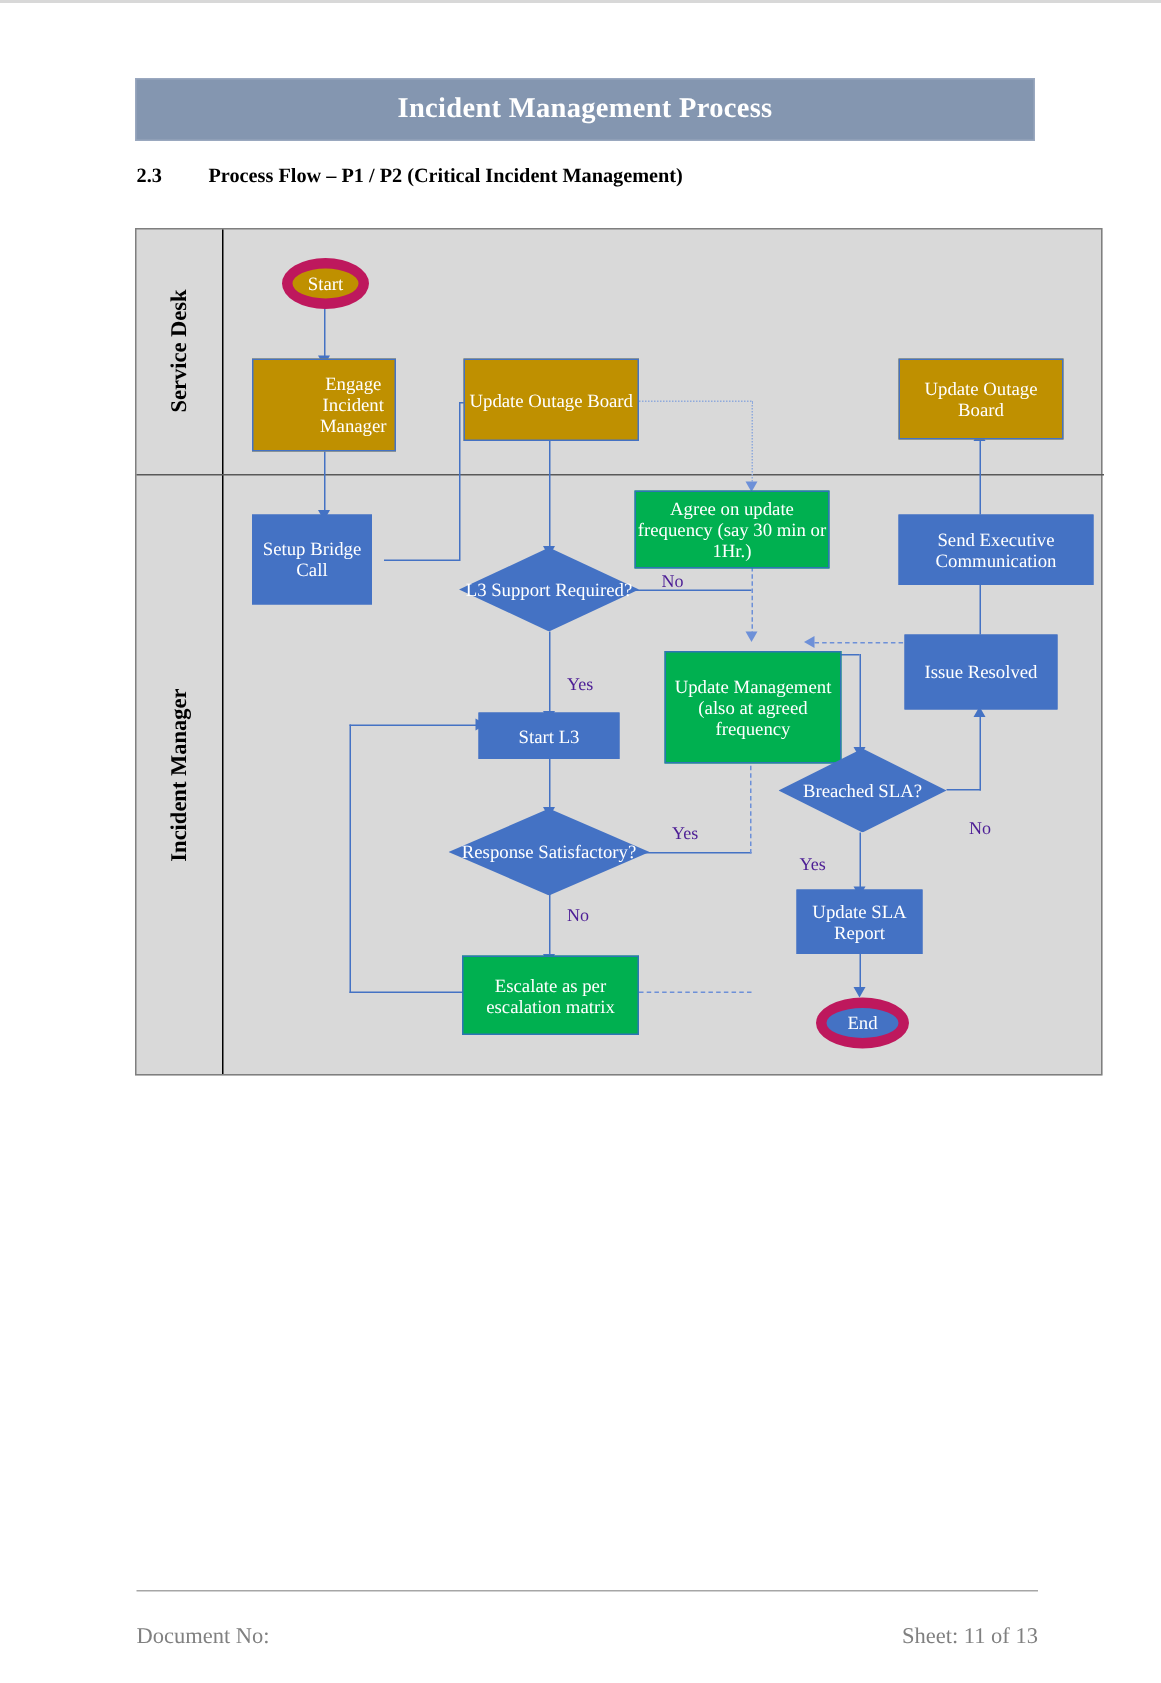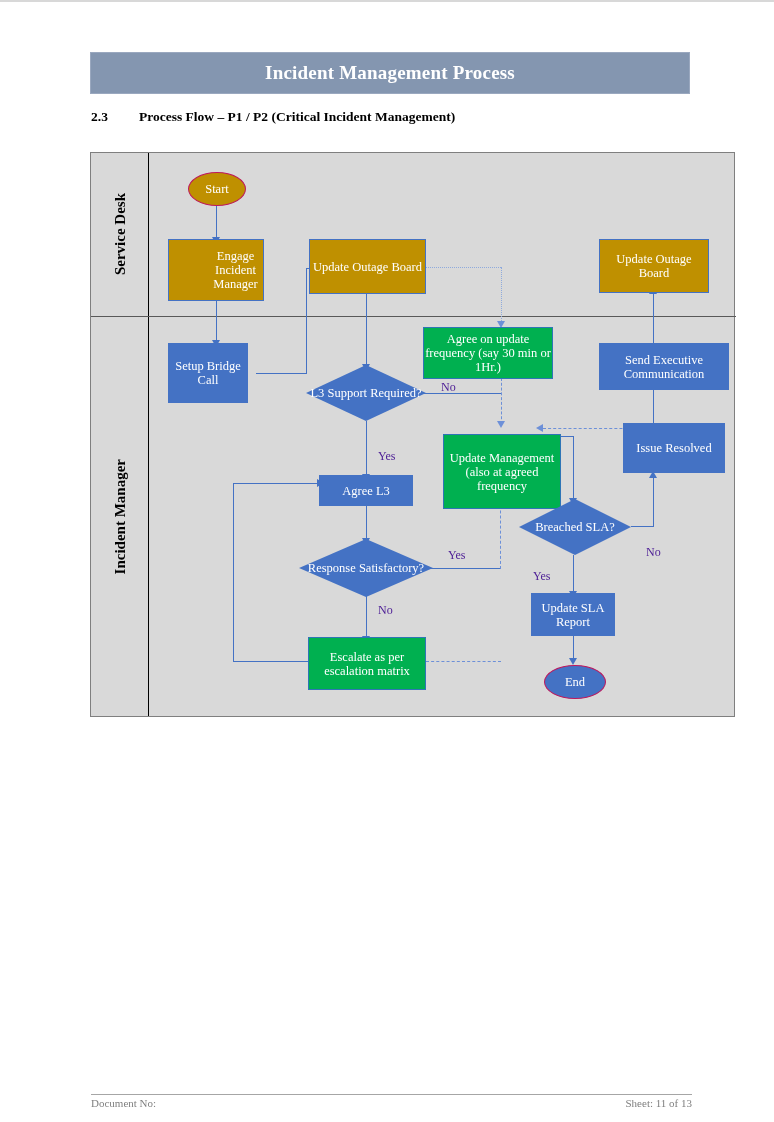--- a/index.html
+++ b/index.html
@@ -63,21 +63,21 @@
 
   
   .node{position:absolute;box-sizing:border-box;
         display:flex;align-items:center;justify-content:center;
         text-align:center;color:#fff;line-height:1.12;
         font-size:12.5px;}
   .box{border:1px solid #4472C4;}
   .gold{background:#BF9000;}
   .blue{background:#4472C4;}
   .green{background:#00B050;border-color:#2e75b6;}
-  .ellipse{border-radius:50%;border:1px solid #be185d;font-family:Liberation Serif, serif;}
+  .ellipse{border-radius:50%;border:7px solid #be185d;font-family:Liberation Serif, serif;}
 
   
   .diamond{position:absolute;}
   .diamond .dshape{
     position:absolute;left:0;top:0;width:100%;height:100%;
     background:#4472C4;
     clip-path:polygon(50% 0%,100% 50%,50% 100%,0% 50%);
   }
   .diamond .dtext{
     position:absolute;left:0;top:0;width:100%;height:100%;
@@ -101,24 +101,24 @@
   .arw-r{border-top:4.5px solid transparent;border-bottom:4.5px solid transparent;border-left:7px solid #4472C4;}
   .arw-l{border-top:4.5px solid transparent;border-bottom:4.5px solid transparent;border-right:7px solid #4472C4;}
   .arw-d.lt{border-top-color:#6d90d8;}
   .arw-l.lt{border-right-color:#6d90d8;}
 
   .edge-label{position:absolute;font-size:12px;color:#4c1d95;
               font-family:"Liberation Serif",serif;white-space:nowrap;}
 
   
   #footer{
-    position:absolute;left:91px;top:1092px;width:601px;
+    position:absolute;left:91px;top:1058px;width:601px;
     border-top:1.5px solid #a6a6a6;
-    padding-top:1px;
-    font-size:11px;color:#808080;
+    padding-top:20px;
+    font-size:15px;color:#808080;
   }
   #footer .row{display:flex;justify-content:space-between;line-height:1.35;}
   #footer .right{text-align:right;}
 </style>
 </head>
 <body>
 
 <div class="page">
 
   <div id="title-banner">
@@ -245,26 +245,26 @@
       <div class="dshape"></div>
       <div class="dtext">
           <span>L3 Support Required?</span>
         </div>
     </div>
 
     <div class="node box green" style="left:352px;top:281px;width:118px;height:75px;">
       <span>Update Management (also at agreed frequency</span>
     </div>
 
-    <div class="node box blue" style="left:532px;top:270px;width:102px;height:50px;">
+    <div class="node box blue" style="left:512px;top:270px;width:102px;height:50px;">
       <span>Issue Resolved</span>
     </div>
 
     <div class="node box blue" style="left:228px;top:322px;width:94px;height:31px;">
-      <span>Agree L3</span>
+      <span>Start L3</span>
     </div>
 
     <div class="diamond" style="left:208px;top:386px;width:134px;height:58px;">
       <div class="dshape"></div>
       <div class="dtext">
           <span>Response Satisfactory?</span>
         </div>
     </div>
 
     <div class="diamond" style="left:428px;top:346px;width:112px;height:56px;">

